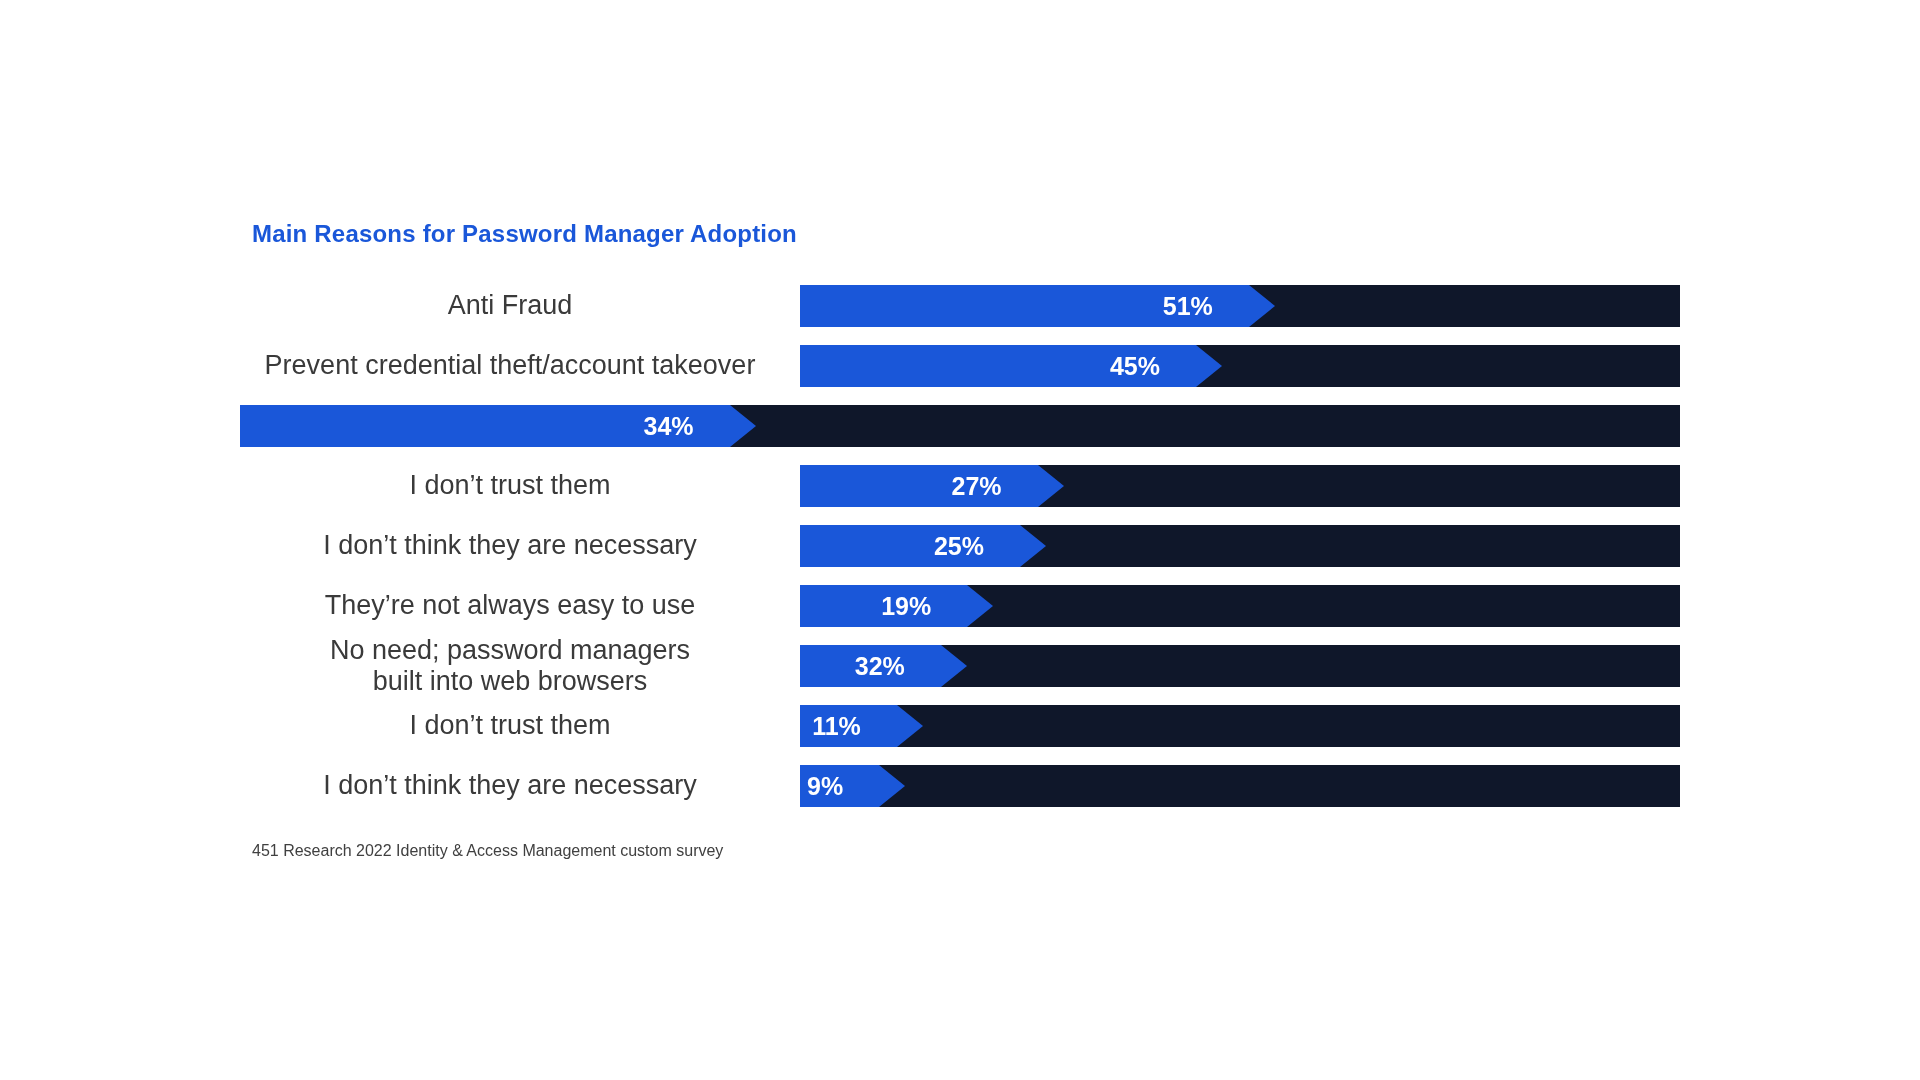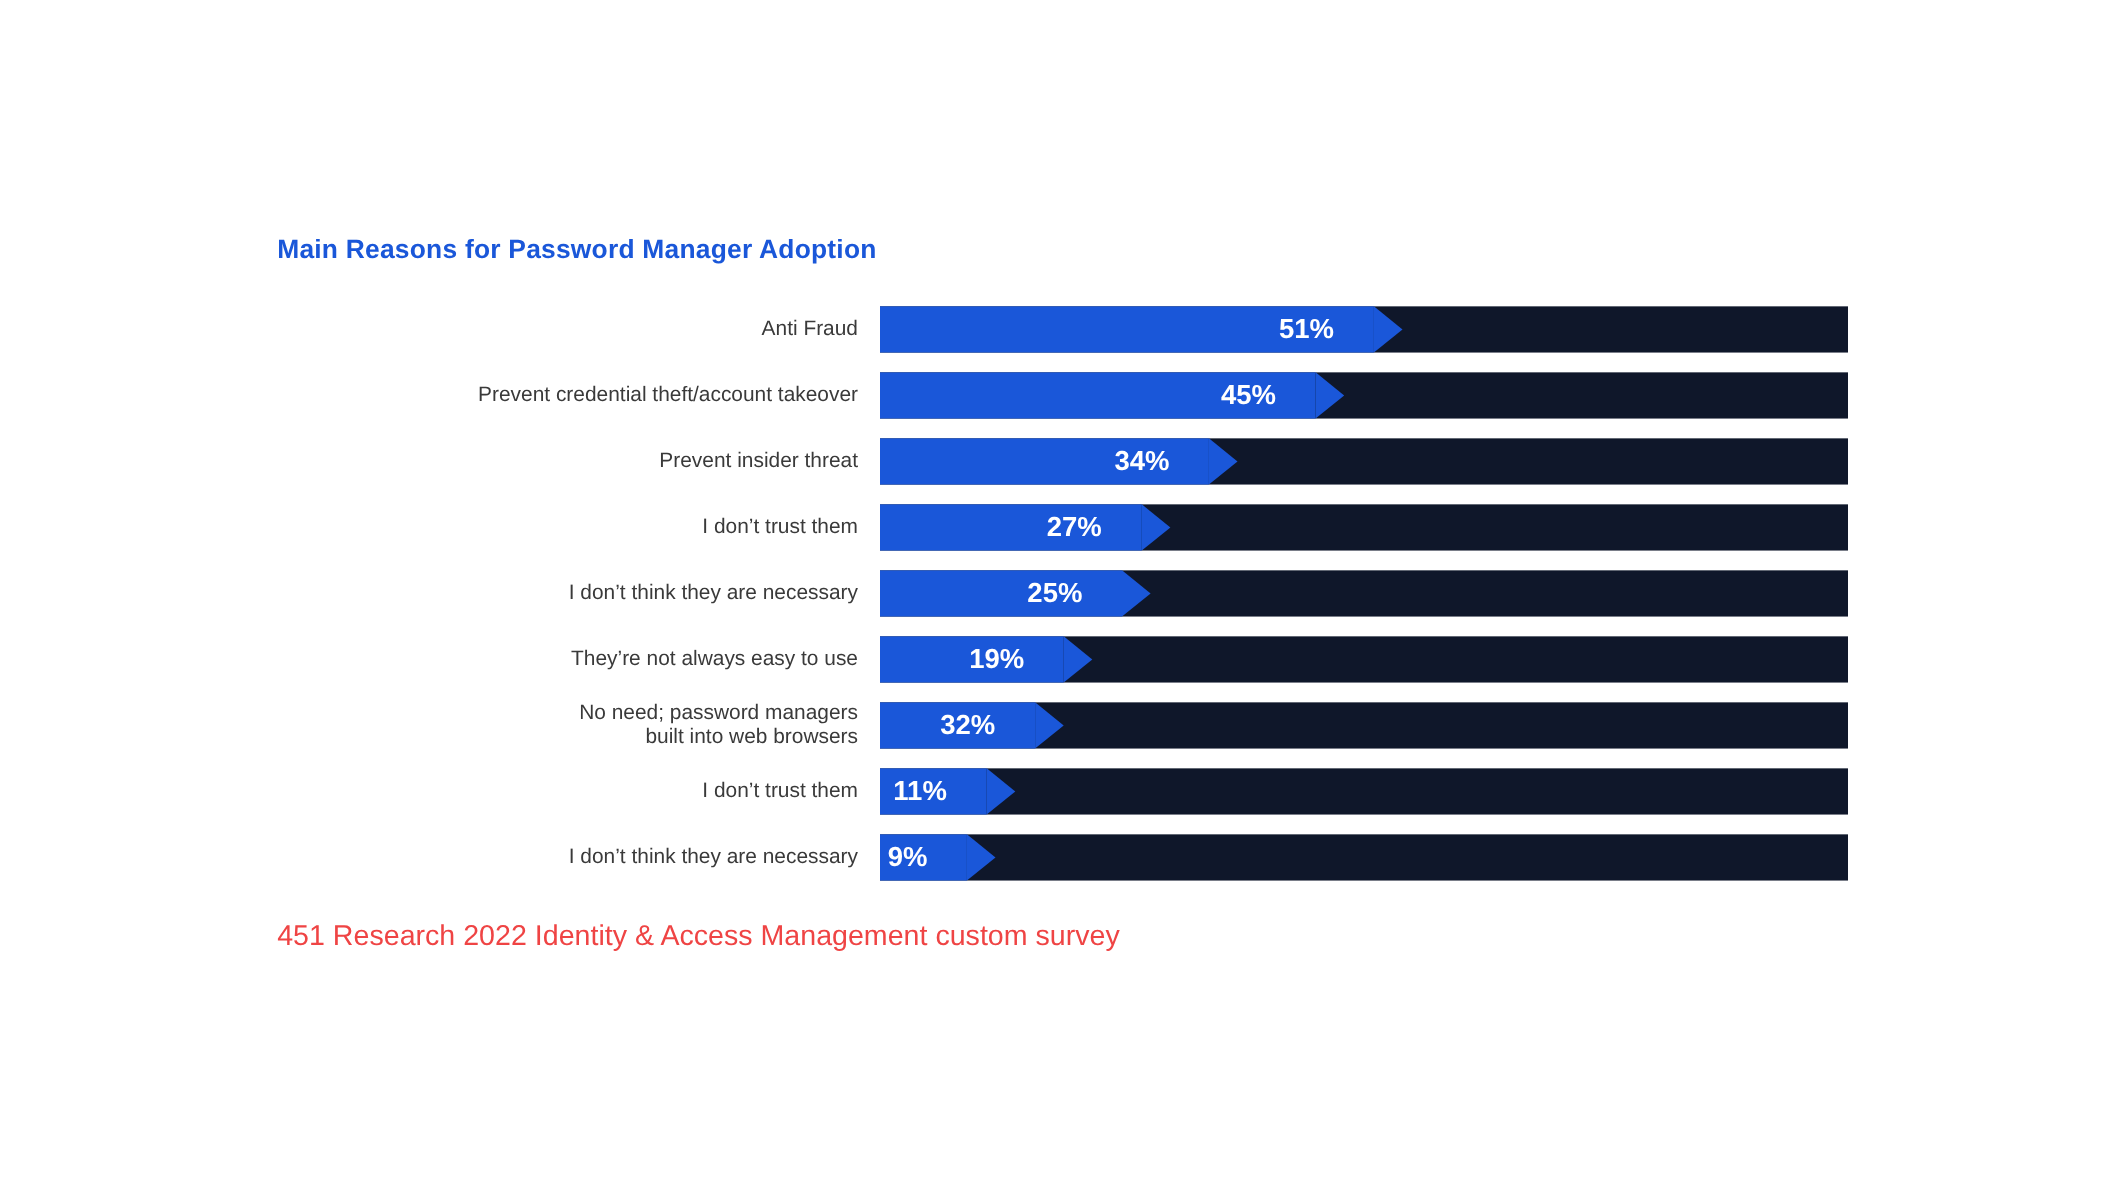--- a/index.html
+++ b/index.html
@@ -28,23 +28,23 @@
   .chart {
     width: 100%;
   }
   .row {
     display: flex;
     align-items: center;
     height: 60px;
   }
   .label {
     width: 560px;
-    text-align: right;
+    text-align: center;
     padding-right: 20px;
-    font-size: 19px;
+    font-size: 27px;
     color: #3a3a3a;
     line-height: 1.15;
     box-sizing: border-box;
   }
   .track {
     position: relative;
     flex: 1;
     height: 42px;
     background: #0f172a;
   }
@@ -71,22 +71,22 @@
     display: flex;
     align-items: center;
     justify-content: flex-end;
     padding-right: 36px;
     box-sizing: border-box;
     color: #ffffff;
     font-weight: 700;
     font-size: 25px;
   }
   .footnote {
-    font-size: 26px;
-    color: #ef4444;
+    font-size: 16px;
+    color: #404040;
     margin: 26px 0 0 12px;
   }
 </style>
 </head>
 <body>
 
 <div class="wrap">
   <h1 class="title">Main Reasons for Password Manager Adoption</h1>
   <div class="chart" id="chart">
       <div class="row">
@@ -99,21 +99,20 @@
       </div>
       <div class="row">
         <div class="label">Prevent credential theft/account takeover</div>
         <div class="track">
           <div class="bar" style="width: 45%;"></div>
           <div class="arrow" style="left: 45%;"></div>
           <div class="value" style="width: 45%;">45%</div>
         </div>
       </div>
       <div class="row">
-        <div class="label">Prevent insider threat</div>
         <div class="track">
           <div class="bar" style="width: 34%;"></div>
           <div class="arrow" style="left: 34%;"></div>
           <div class="value" style="width: 34%;">34%</div>
         </div>
       </div>
       <div class="row">
         <div class="label">I don’t trust them</div>
         <div class="track">
           <div class="bar" style="width: 27%;"></div>

